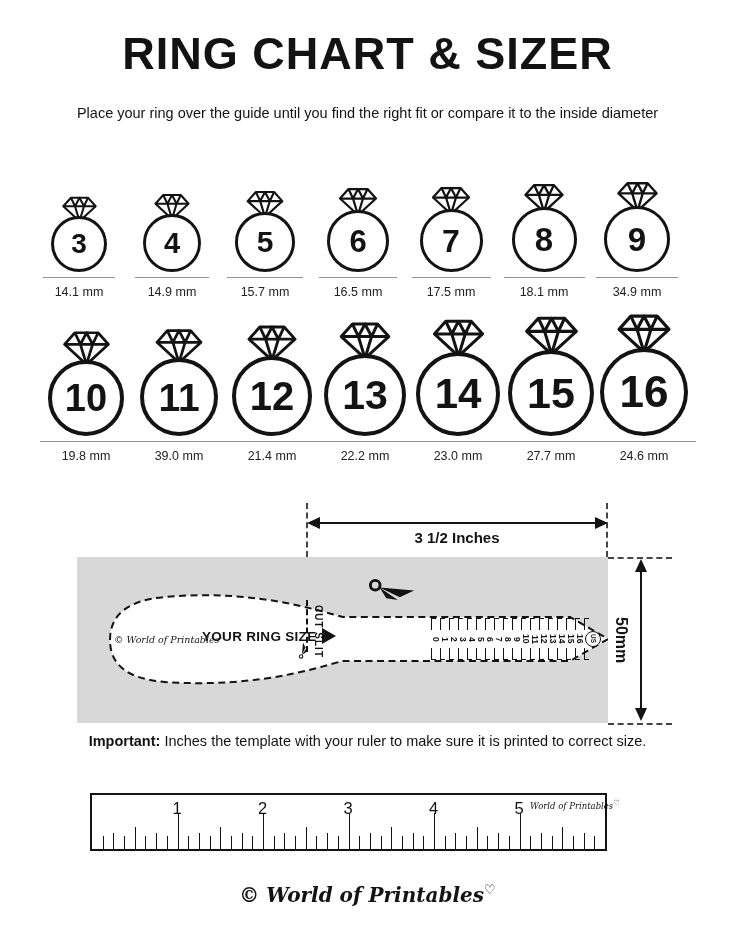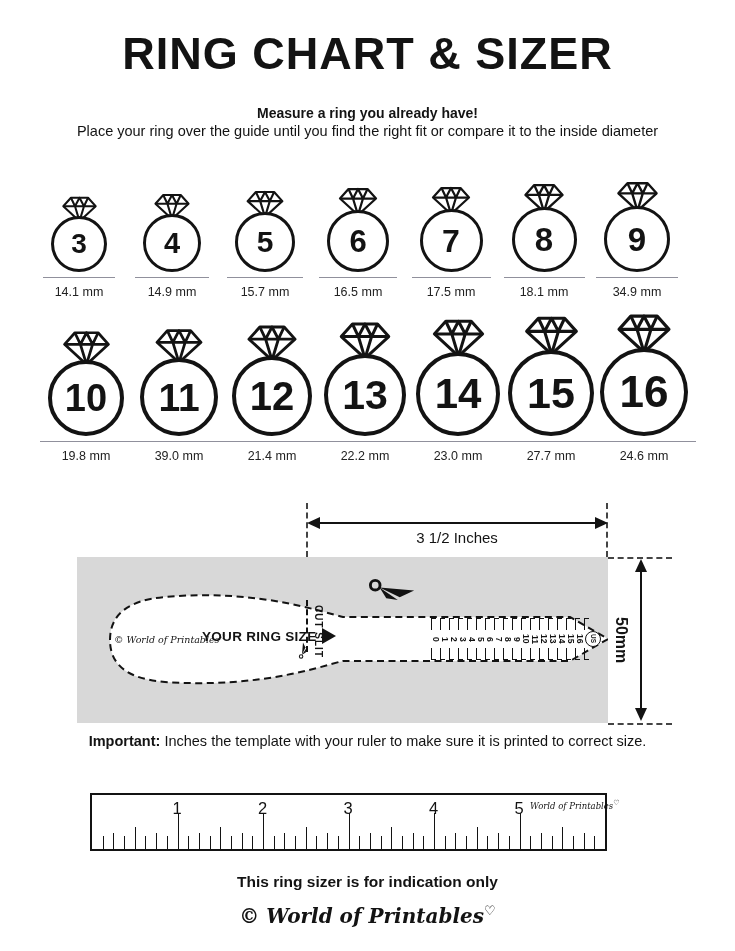--- a/index.html
+++ b/index.html
@@ -34,21 +34,21 @@
   #sizer { top: 495px; left: 0; width: 735px; height: 268px; }
   .vdash { border-left: 2px dashed #444; width: 0; }
   .hdash { border-top: 2px dashed #444; height: 0; }
   .arrow-line-h { border-top: 2px solid #131313; height: 0; }
   .arrow-line-v { border-left: 2px solid #131313; width: 0; }
   .tri { width: 0; height: 0; }
   .tri-left  { border-top: 6px solid transparent; border-bottom: 6px solid transparent; border-right: 13px solid #131313; }
   .tri-right { border-top: 6px solid transparent; border-bottom: 6px solid transparent; border-left: 13px solid #131313; }
   .tri-up    { border-left: 6px solid transparent; border-right: 6px solid transparent; border-bottom: 13px solid #131313; }
   .tri-down  { border-left: 6px solid transparent; border-right: 6px solid transparent; border-top: 13px solid #131313; }
-  .inches-label { font-weight: 400; font-size: 15px; text-align: center; }
+  .inches-label { font-weight: 700; font-size: 15px; text-align: center; }
   .graybox { background: #d8d8d8; }
   .cut-slit-label { writing-mode: vertical-rl; font-weight: 700; font-size: 10px; letter-spacing: 1px; }
   .script { font-family: "DejaVu Serif", serif; font-style: italic; }
   .paddle-brand { font-size: 9.5px; white-space: nowrap; }
   .paddle-brand sup { font-size: 7px; }
   .yrs-row { display: flex; align-items: center; gap: 6px; }
   .yrs-label { font-weight: 800; font-size: 13.5px; letter-spacing: 0.3px; white-space: nowrap; }
   .scale-tick-top { width: 5px; height: 12px; border-left: 1.6px solid #131313; border-top: 1.6px solid #131313; }
   .scale-tick-bot { width: 5px; height: 12px; border-left: 1.6px solid #131313; border-bottom: 1.6px solid #131313; }
   .scale-num { writing-mode: vertical-rl; font-size: 8.5px; font-weight: 700;
@@ -74,21 +74,20 @@
   .footer .b { font-weight: 700; font-size: 15.5px; }
   .footer .r { font-weight: 400; font-size: 14.5px; }
   .footer-brand { margin-top: 9px; font-size: 20px; font-weight: 700; }
   .footer-brand sup { font-size: 13px; }
 </style>
 </head>
 <body>
 
 <div class="abs title">RING CHART &amp; SIZER</div>
 <div class="abs subtitle">
-  <div class="b">Measure a ring you already have!</div>
   <div class="r">Place your ring over the guide until you find the right fit or compare it to the inside diameter</div>
 </div>
 
 <div class="abs rings rings-row1">
     <div class="ring-col">
       <svg width="45" height="28" viewBox="0 0 100 62" style="display:block;margin-bottom:-7px">
     <g fill="none" stroke="#131313" stroke-width="4.5" stroke-linejoin="round">
       <path fill="#ffffff" d="M14,25 L31,6 L69,6 L86,25 L50,58 Z"></path>
       <path d="M14,25 H86 M31,6 L40,25 L50,6 L60,25 L69,6 M40,25 L50,58 M60,25 L50,58"></path>
     </g>
@@ -433,17 +432,16 @@
     <div class="ruler-tick" style="left: 491.6px; height: 16px;"></div>
     <div class="ruler-tick" style="left: 502.3px; height: 13px;"></div>
     <div class="ruler-num" style="left: 80.5px;">1</div>
     <div class="ruler-num" style="left: 166px;">2</div>
     <div class="ruler-num" style="left: 251.5px;">3</div>
     <div class="ruler-num" style="left: 337px;">4</div>
     <div class="ruler-num" style="left: 422.5px;">5</div>
   </div>
 
 <div class="abs footer">
-  <div class="b">This ring sizer is for indication only</div>
   <div class="footer-brand script">
     <span>© World of Printables</span><sup>♡</sup>
   </div>
 </div>
 
 </body></html>

